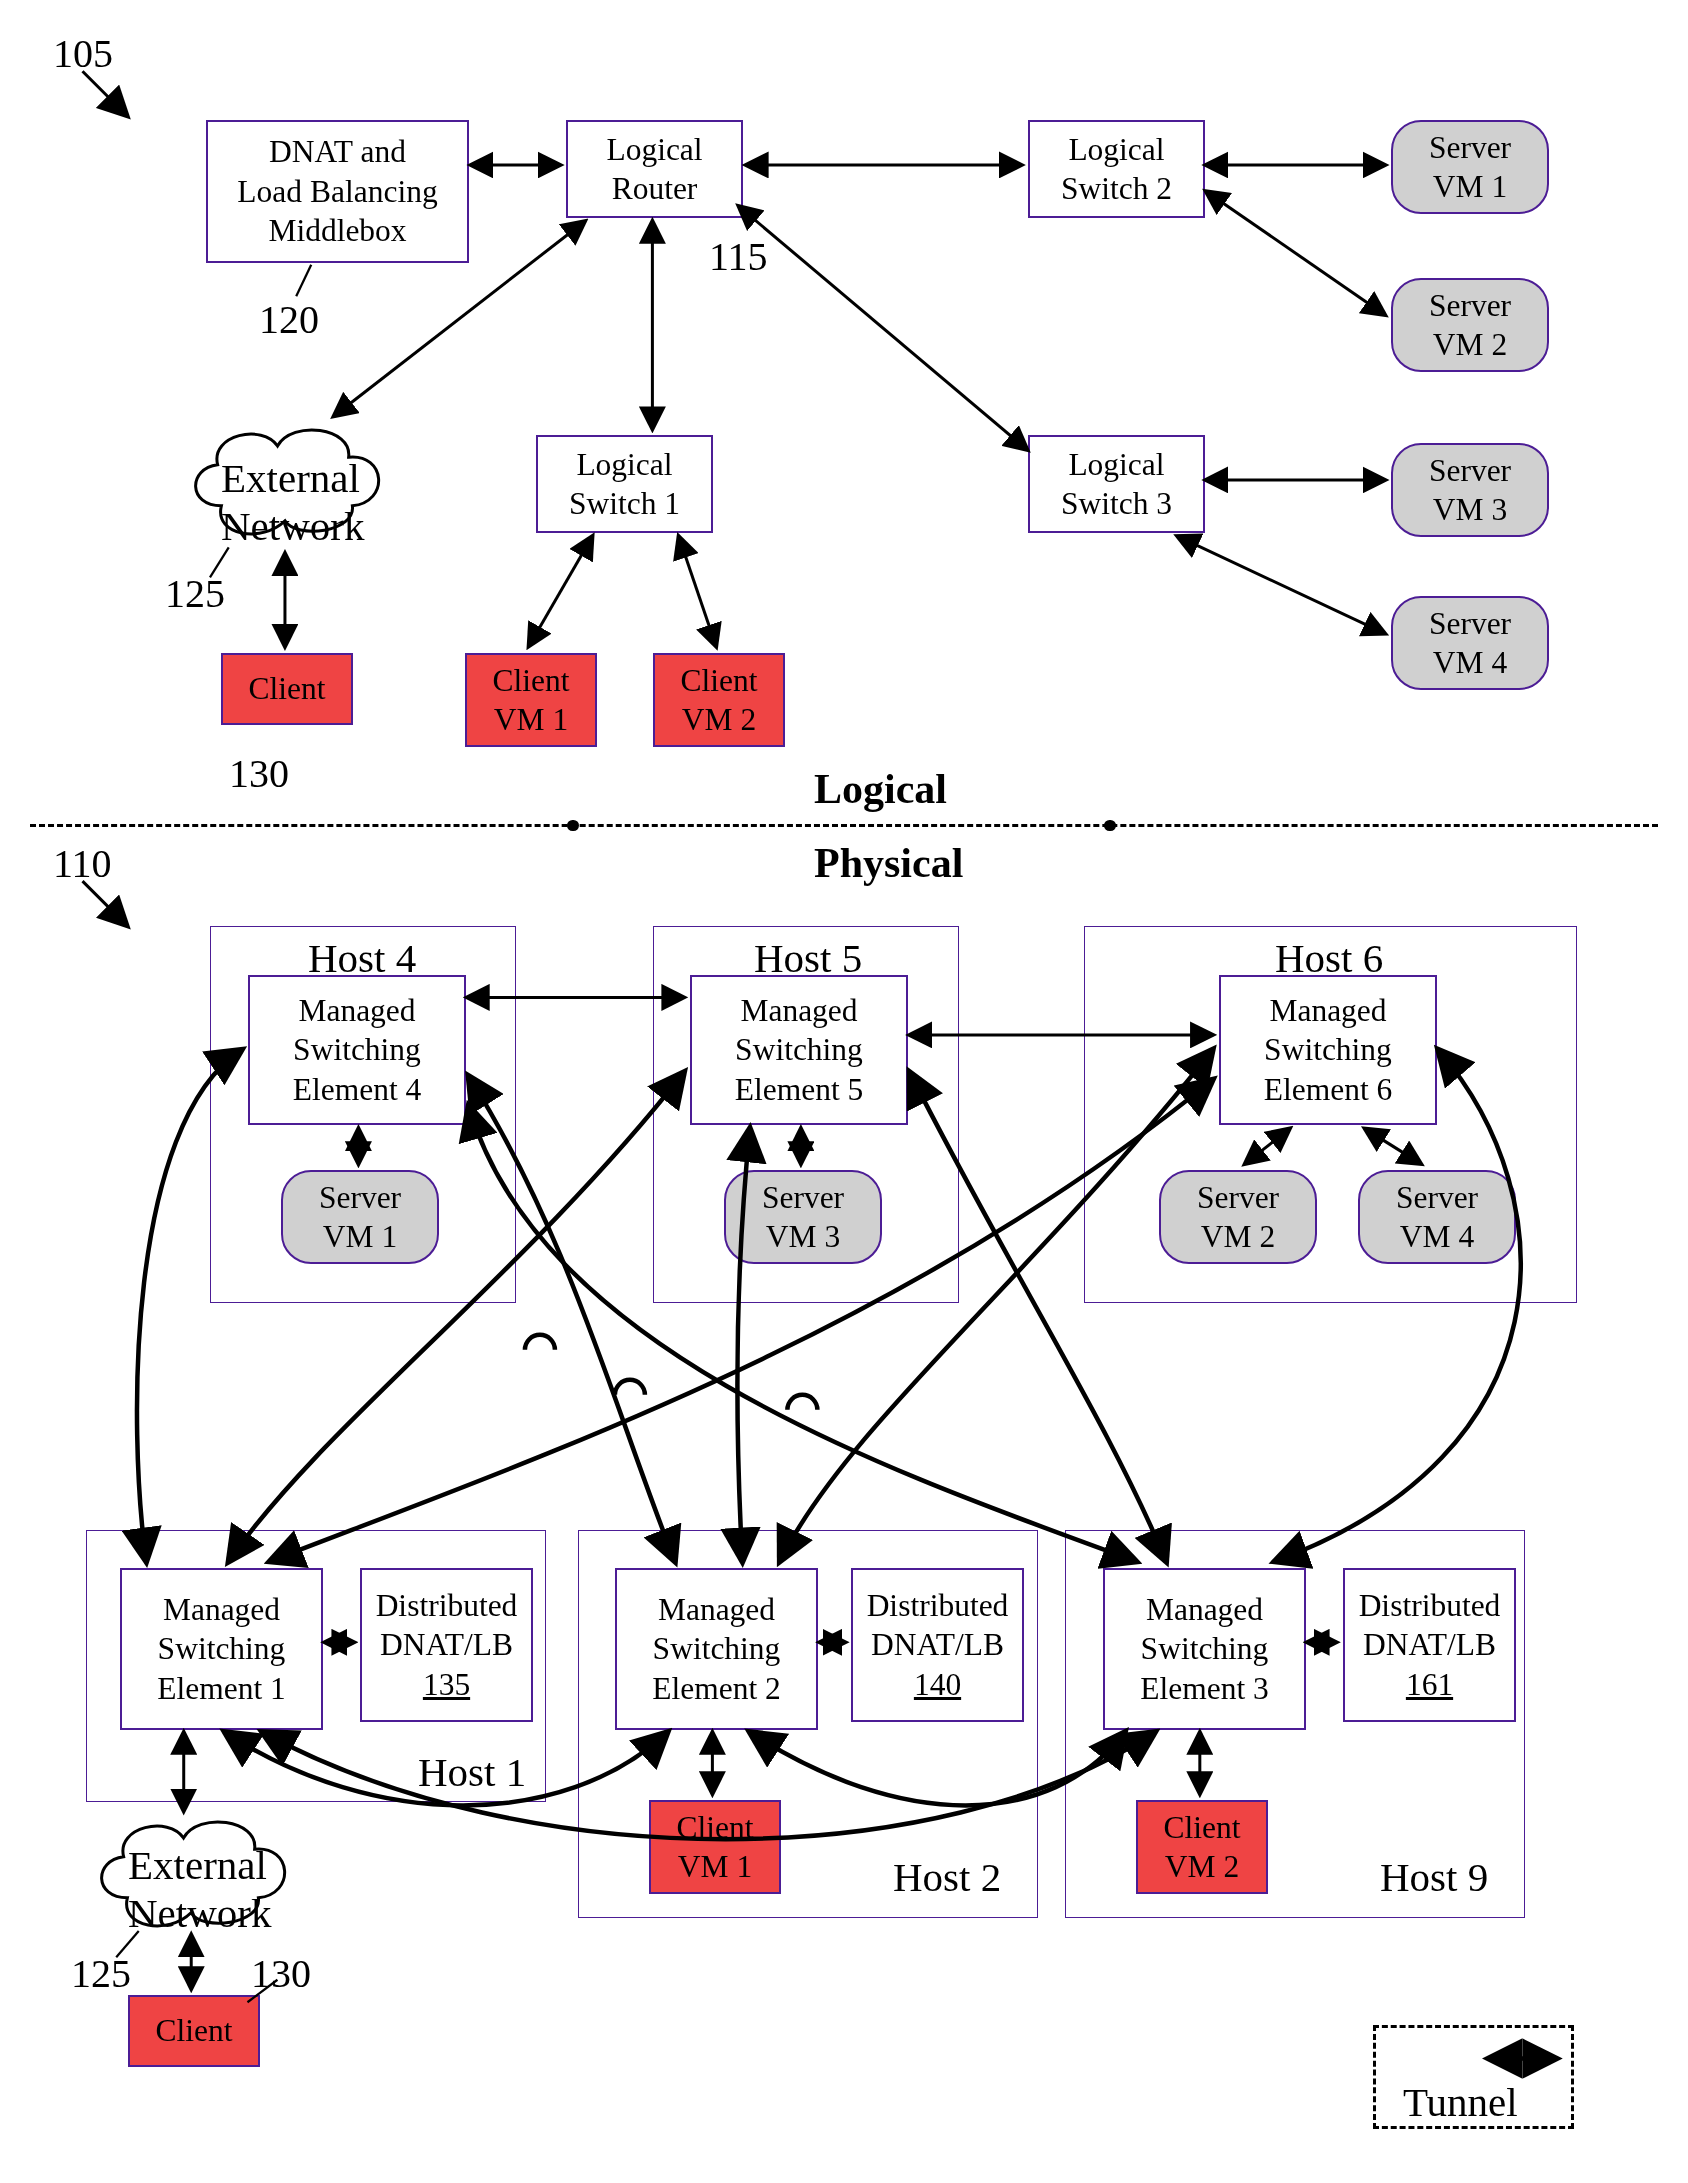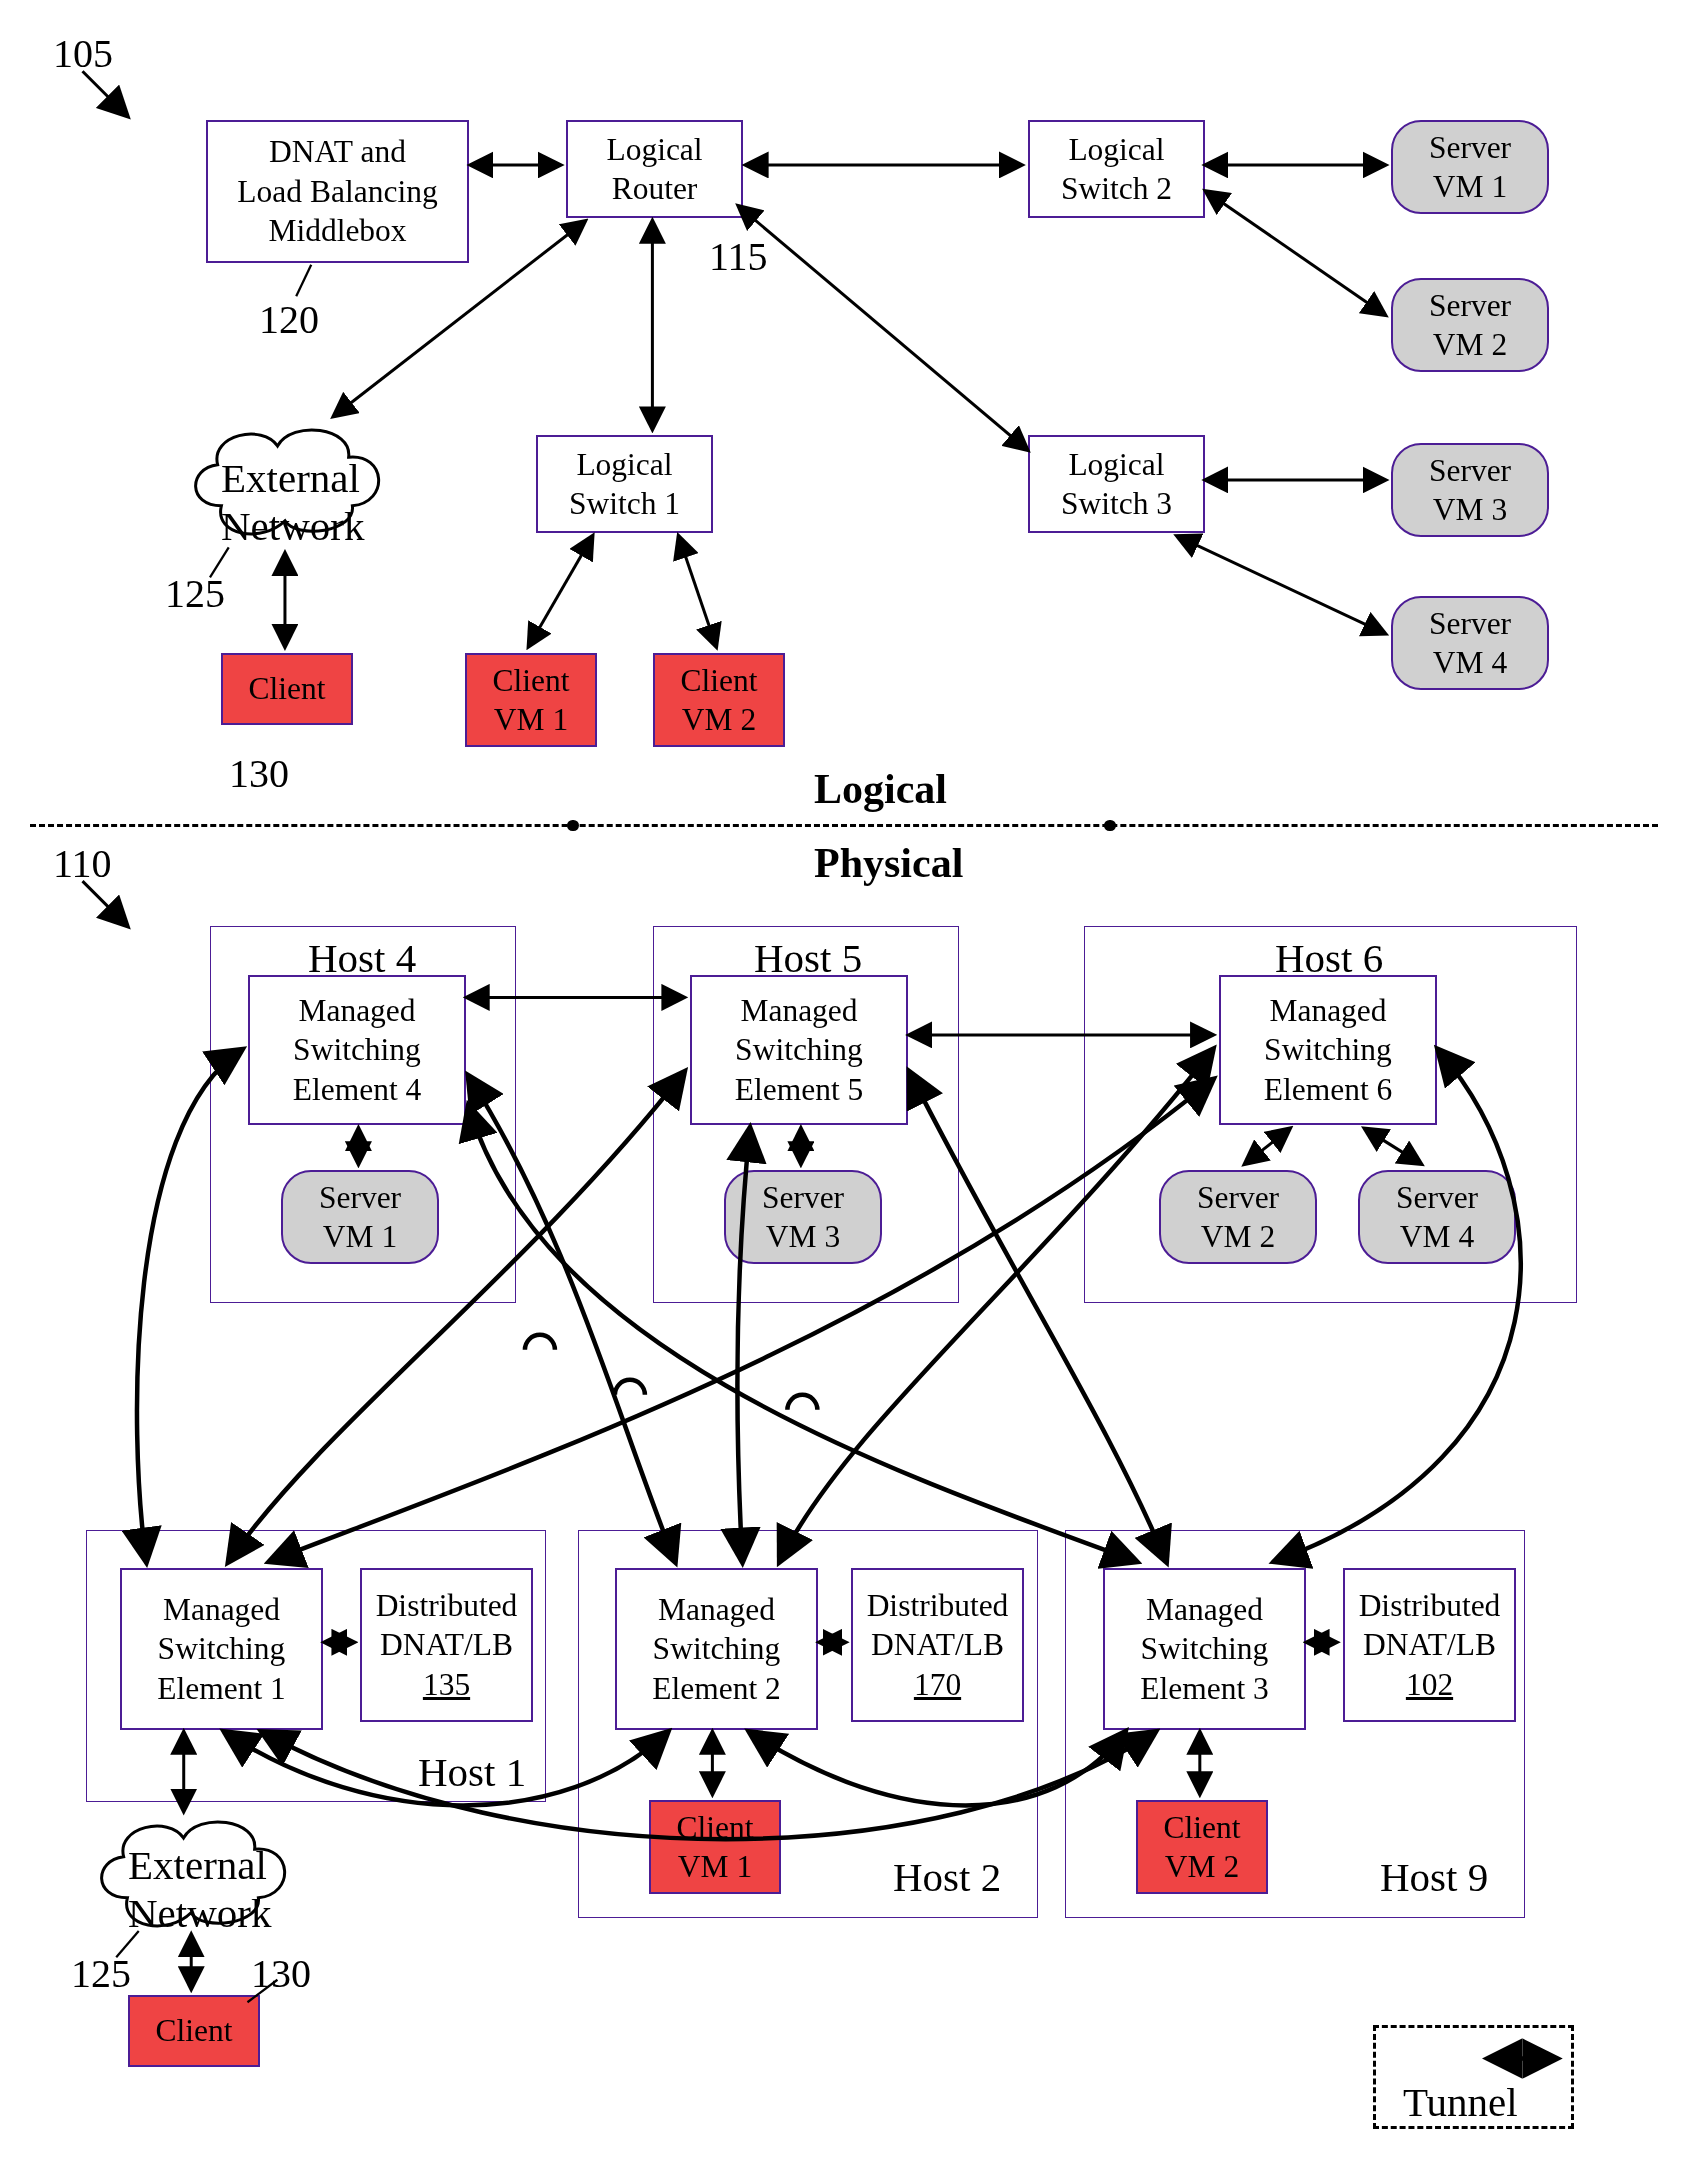--- a/index.html
+++ b/index.html
@@ -153,34 +153,34 @@
   </div>
 
   <div class="box thin" style="left:578px;top:1530px;width:458px;height:386px"></div>
   <div class="txt" style="left:893px;top:1853px">Host 2</div>
   <div class="box node" style="left:615px;top:1568px;width:199px;height:158px;white-space:pre">Managed
 Switching
 Element 2</div>
   <div class="box node" style="left:851px;top:1568px;width:169px;height:150px;white-space:pre;flex-direction:column">
     <span style="white-space:pre">Distributed
 DNAT/LB</span>
-    <span class="under">170</span>
+    <span class="under">140</span>
   </div>
   <div class="box node shade" style="left:649px;top:1800px;width:128px;height:90px;white-space:pre">Client
 VM 1</div>
 
   <div class="box thin" style="left:1065px;top:1530px;width:458px;height:386px"></div>
   <div class="txt" style="left:1380px;top:1853px">Host 9</div>
   <div class="box node" style="left:1103px;top:1568px;width:199px;height:158px;white-space:pre">Managed
 Switching
 Element 3</div>
   <div class="box node" style="left:1343px;top:1568px;width:169px;height:150px;white-space:pre;flex-direction:column">
     <span style="white-space:pre">Distributed
 DNAT/LB</span>
-    <span class="under">102</span>
+    <span class="under">161</span>
   </div>
   <div class="box node shade" style="left:1136px;top:1800px;width:128px;height:90px;white-space:pre">Client
 VM 2</div>
 
   <svg class="cloud" style="left:86px;top:1808px;width:210px;height:131px" viewBox="0 0 280 175">
     <path d="M55 120 C10 120 10 70 50 65 C40 25 110 10 130 40 C150 5 230 15 225 55 C275 50 280 115 230 120 C235 155 155 165 140 140 C110 170 45 160 55 120 Z" fill="#fff" stroke="#000" stroke-width="4"></path>
   </svg>
   <div class="txt" style="left:128px;top:1841px;white-space:pre;text-align:center;width:135px">External
 Network</div>
   <div class="ref" style="left:71px;top:1950px">125</div>

